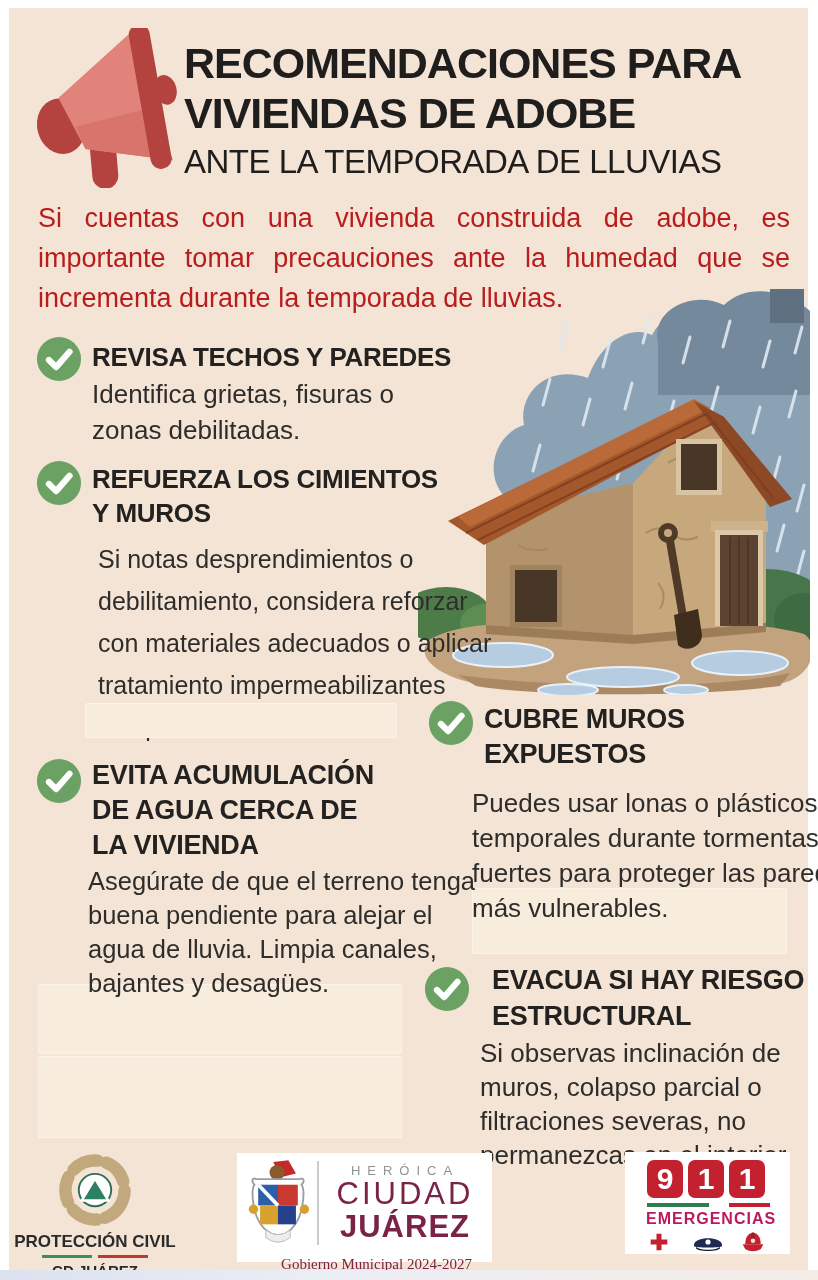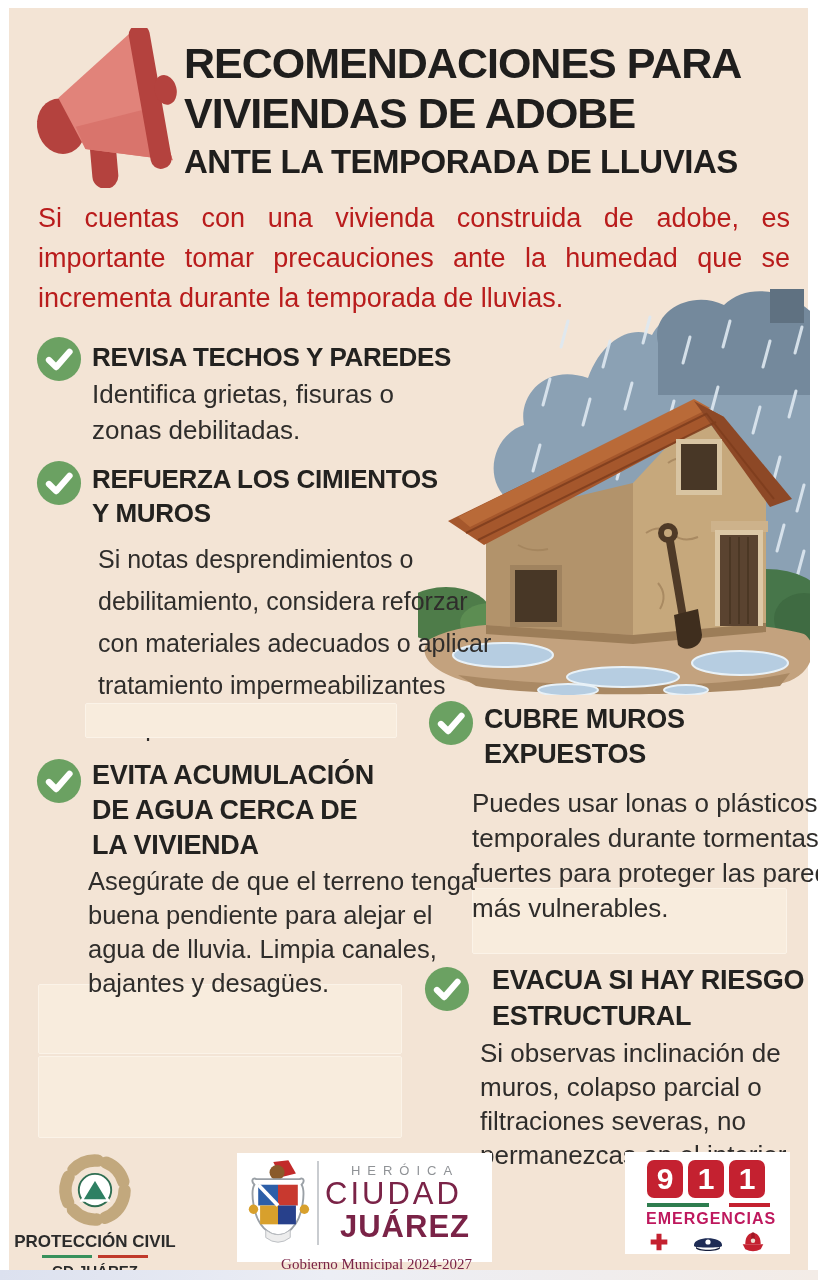--- a/index.html
+++ b/index.html
@@ -4,36 +4,36 @@
 <style>
   html,body{margin:0;padding:0;}
   body{width:818px;height:1280px;position:relative;background:#ffffff;
        font-family:"Liberation Sans",sans-serif;overflow:hidden;}
   .abs{position:absolute;}
   .canvas{left:9px;top:8px;width:799px;height:1262px;background:#f3e4d5;}
   .bottom-strip{left:0;top:1270px;width:818px;height:10px;
     background:linear-gradient(90deg,#dce1ef 0%,#eceef5 40%,#f3ece7 100%);}
   
   .title{color:#1f1e1d;font-weight:800;font-size:43px;line-height:50px;letter-spacing:-1px;}
-  .subtitle{color:#1f1e1d;font-weight:700;font-size:33px;line-height:38px;letter-spacing:-0.5px;margin-top:5px;}
+  .subtitle{color:#1f1e1d;font-weight:400;font-size:33px;line-height:38px;letter-spacing:-0.5px;margin-top:5px;}
   .intro{color:#b91c1c;font-size:27px;line-height:40px;text-align:justify;}
   
   .item-title{color:#232220;font-weight:800;font-size:26px;line-height:34px;letter-spacing:-0.3px;}
   .item-body{color:#2f2d2b;font-size:26px;line-height:36px;}
   .check{width:46px;height:46px;}
   .ph-box{background:#f8ecdd;border:1px solid #fbf3e8;border-radius:2px;}
   
   .pc-name{color:#2b2b2b;font-weight:700;font-size:17px;text-align:center;}
   .pc-city{color:#2b2b2b;font-weight:700;font-size:15px;text-align:center;margin-top:4px;}
   .tricolor{height:3px;width:106px;margin:3px auto 0 auto;display:flex;}
   .tricolor .g{flex:1;background:#37915c;margin-right:6px;}
   .tricolor .r{flex:1;background:#c0392b;}
   .white-box{background:#ffffff;}
   .heroica{color:#8f9296;font-size:13px;letter-spacing:7px;text-align:center;}
-  .ciudad{color:#7a2347;font-size:31px;letter-spacing:3px;font-weight:400;text-align:left;line-height:32px;}
+  .ciudad{color:#7a2347;font-size:31px;letter-spacing:3px;font-weight:400;text-align:center;line-height:32px;}
   .juarez{color:#7a2347;font-size:31px;letter-spacing:1px;font-weight:800;text-align:center;line-height:33px;}
   .gobierno{color:#7a2347;font-size:15px;font-family:"Liberation Serif",serif;text-align:center;padding-left:12px;}
   .digit-sq{width:36px;height:38px;background:#c42130;border-radius:7px;color:#fff;
     font-weight:800;font-size:30px;line-height:38px;text-align:center;display:inline-block;margin-right:5px;}
   .e911-label{color:#be185d;font-weight:800;font-size:16px;letter-spacing:1px;}
   .uline{height:4px;position:absolute;}
 </style>
 </head>
 <body>
 

